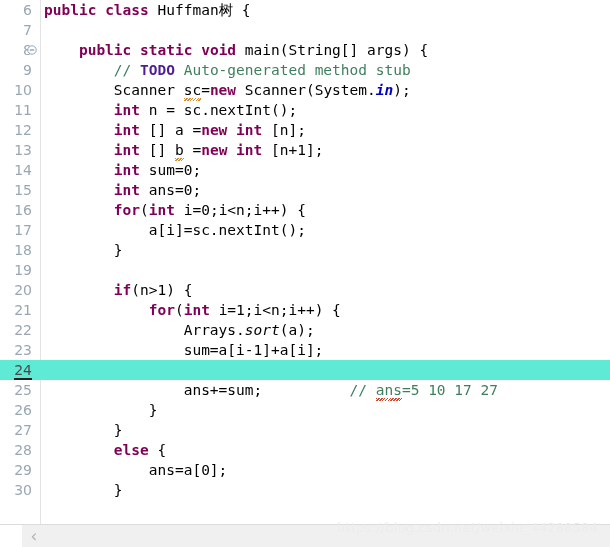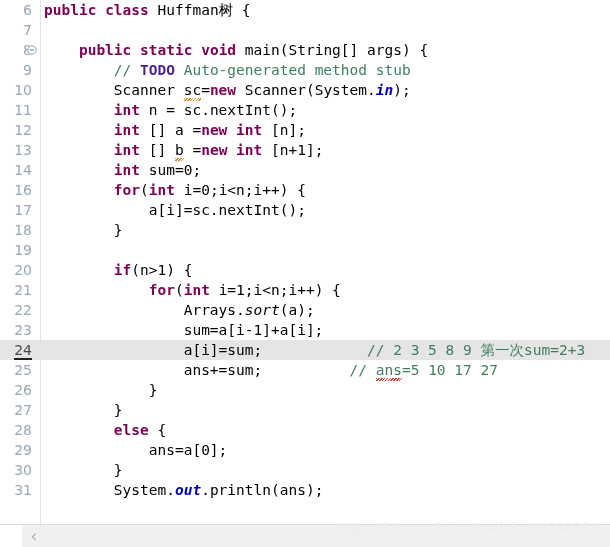--- a/index.html
+++ b/index.html
@@ -29,21 +29,21 @@
     overflow: hidden;
   }
 
   .line {
     position: relative;
     height: 20px;
     line-height: 20px;
     white-space: pre;
     font-size: 14.5px;
   }
-  .line.current { background: #e5e5e5; }
+  .line.current { background: #5eead4; }
 
   
   .gutter {
     position: absolute;
     left: 0; top: 0;
     width: 36px;
     height: 20px;
     text-align: right;
     padding-right: 4px;
     color: #9aa7b3;
@@ -172,36 +172,36 @@
         <div class="line"><div class="gutter"><span class="num">8</span></div><div class="fold"><svg width="10" height="10" viewBox="0 0 10 10">
               <circle cx="5" cy="5" r="4.2" fill="#ffffff" stroke="#8fa8bf" stroke-width="1"></circle>
               <line x1="2.8" y1="5" x2="7.2" y2="5" stroke="#5b7f9e" stroke-width="1"></line>
             </svg></div><div class="text"><span class="plain">    </span><span class="kw">public</span><span class="plain"> </span><span class="kw">static</span><span class="plain"> </span><span class="kw">void</span><span class="plain"> main(String[] args) {</span></div></div>
         <div class="line"><div class="gutter"><span class="num">9</span></div><div class="text"><span class="plain">        </span><span class="cmt">// </span><span class="todo">TODO</span><span class="cmt"> Auto-generated method stub</span></div></div>
         <div class="line"><div class="gutter"><span class="num">10</span></div><div class="text"><span class="plain">        Scanner </span><span class="plain sq">sc</span><span class="plain">=</span><span class="kw">new</span><span class="plain"> Scanner(System.</span><span class="fld">in</span><span class="plain">);</span></div></div>
         <div class="line"><div class="gutter"><span class="num">11</span></div><div class="text"><span class="plain">        </span><span class="kw">int</span><span class="plain"> n = sc.nextInt();</span></div></div>
         <div class="line"><div class="gutter"><span class="num">12</span></div><div class="text"><span class="plain">        </span><span class="kw">int</span><span class="plain"> [] a =</span><span class="kw">new</span><span class="plain"> </span><span class="kw">int</span><span class="plain"> [n];</span></div></div>
         <div class="line"><div class="gutter"><span class="num">13</span></div><div class="text"><span class="plain">        </span><span class="kw">int</span><span class="plain"> [] </span><span class="plain sq">b</span><span class="plain"> =</span><span class="kw">new</span><span class="plain"> </span><span class="kw">int</span><span class="plain"> [n+1];</span></div></div>
         <div class="line"><div class="gutter"><span class="num">14</span></div><div class="text"><span class="plain">        </span><span class="kw">int</span><span class="plain"> sum=0;</span></div></div>
+        <div class="line"><div class="gutter"><span class="num">15</span></div><div class="text"><span class="plain">        </span><span class="kw">int</span><span class="plain"> ans=0;</span></div></div>
         <div class="line"><div class="gutter"><span class="num">16</span></div><div class="text"><span class="plain">        </span><span class="kw">for</span><span class="plain">(</span><span class="kw">int</span><span class="plain"> i=0;i&lt;n;i++) {</span></div></div>
         <div class="line"><div class="gutter"><span class="num">17</span></div><div class="text"><span class="plain">            a[i]=sc.nextInt();</span></div></div>
         <div class="line"><div class="gutter"><span class="num">18</span></div><div class="text"><span class="plain">        }</span></div></div>
         <div class="line"><div class="gutter"><span class="num">19</span></div><div class="text"></div></div>
         <div class="line"><div class="gutter"><span class="num">20</span></div><div class="text"><span class="plain">        </span><span class="kw">if</span><span class="plain">(n&gt;1) {</span></div></div>
         <div class="line"><div class="gutter"><span class="num">21</span></div><div class="text"><span class="plain">            </span><span class="kw">for</span><span class="plain">(</span><span class="kw">int</span><span class="plain"> i=1;i&lt;n;i++) {</span></div></div>
         <div class="line"><div class="gutter"><span class="num">22</span></div><div class="text"><span class="plain">                Arrays.</span><span class="mth">sort</span><span class="plain">(a);</span></div></div>
         <div class="line"><div class="gutter"><span class="num">23</span></div><div class="text"><span class="plain">                sum=a[i-1]+a[i];</span></div></div>
-        <div class="line current"><div class="gutter cur"><span class="num">24</span></div><div class="text"><span class="plain">                a[i]=sum;            </span><span class="cmt">// 2 3 5 8 9 </span><span class="cmt cjk">第一次</span><span class="cmt">sum=2+3</span></div></div>
+        <div class="line current"><div class="gutter cur"><span class="num">24</span></div></div>
         <div class="line"><div class="gutter"><span class="num">25</span></div><div class="text"><span class="plain">                ans+=sum;          </span><span class="cmt">// </span><span class="cmt sq sq-red">ans</span><span class="cmt">=5 10 17 27</span></div></div>
         <div class="line"><div class="gutter"><span class="num">26</span></div><div class="text"><span class="plain">            }</span></div></div>
         <div class="line"><div class="gutter"><span class="num">27</span></div><div class="text"><span class="plain">        }</span></div></div>
         <div class="line"><div class="gutter"><span class="num">28</span></div><div class="text"><span class="plain">        </span><span class="kw">else</span><span class="plain"> {</span></div></div>
         <div class="line"><div class="gutter"><span class="num">29</span></div><div class="text"><span class="plain">            ans=a[0];</span></div></div>
         <div class="line"><div class="gutter"><span class="num">30</span></div><div class="text"><span class="plain">        }</span></div></div>
-        <div class="line"><div class="gutter"><span class="num">31</span></div><div class="text"><span class="plain">        System.</span><span class="fld">out</span><span class="plain">.println(ans);</span></div></div>
       </div>
   </div>
 
   <div class="hscroll">
     <div class="hscroll-track"></div>
     <div class="hscroll-btn-left">
       <span style="color:#b4b4b4;font-size:17px;font-family:'DejaVu Sans',sans-serif;">‹</span>
     </div>
   </div>
 

